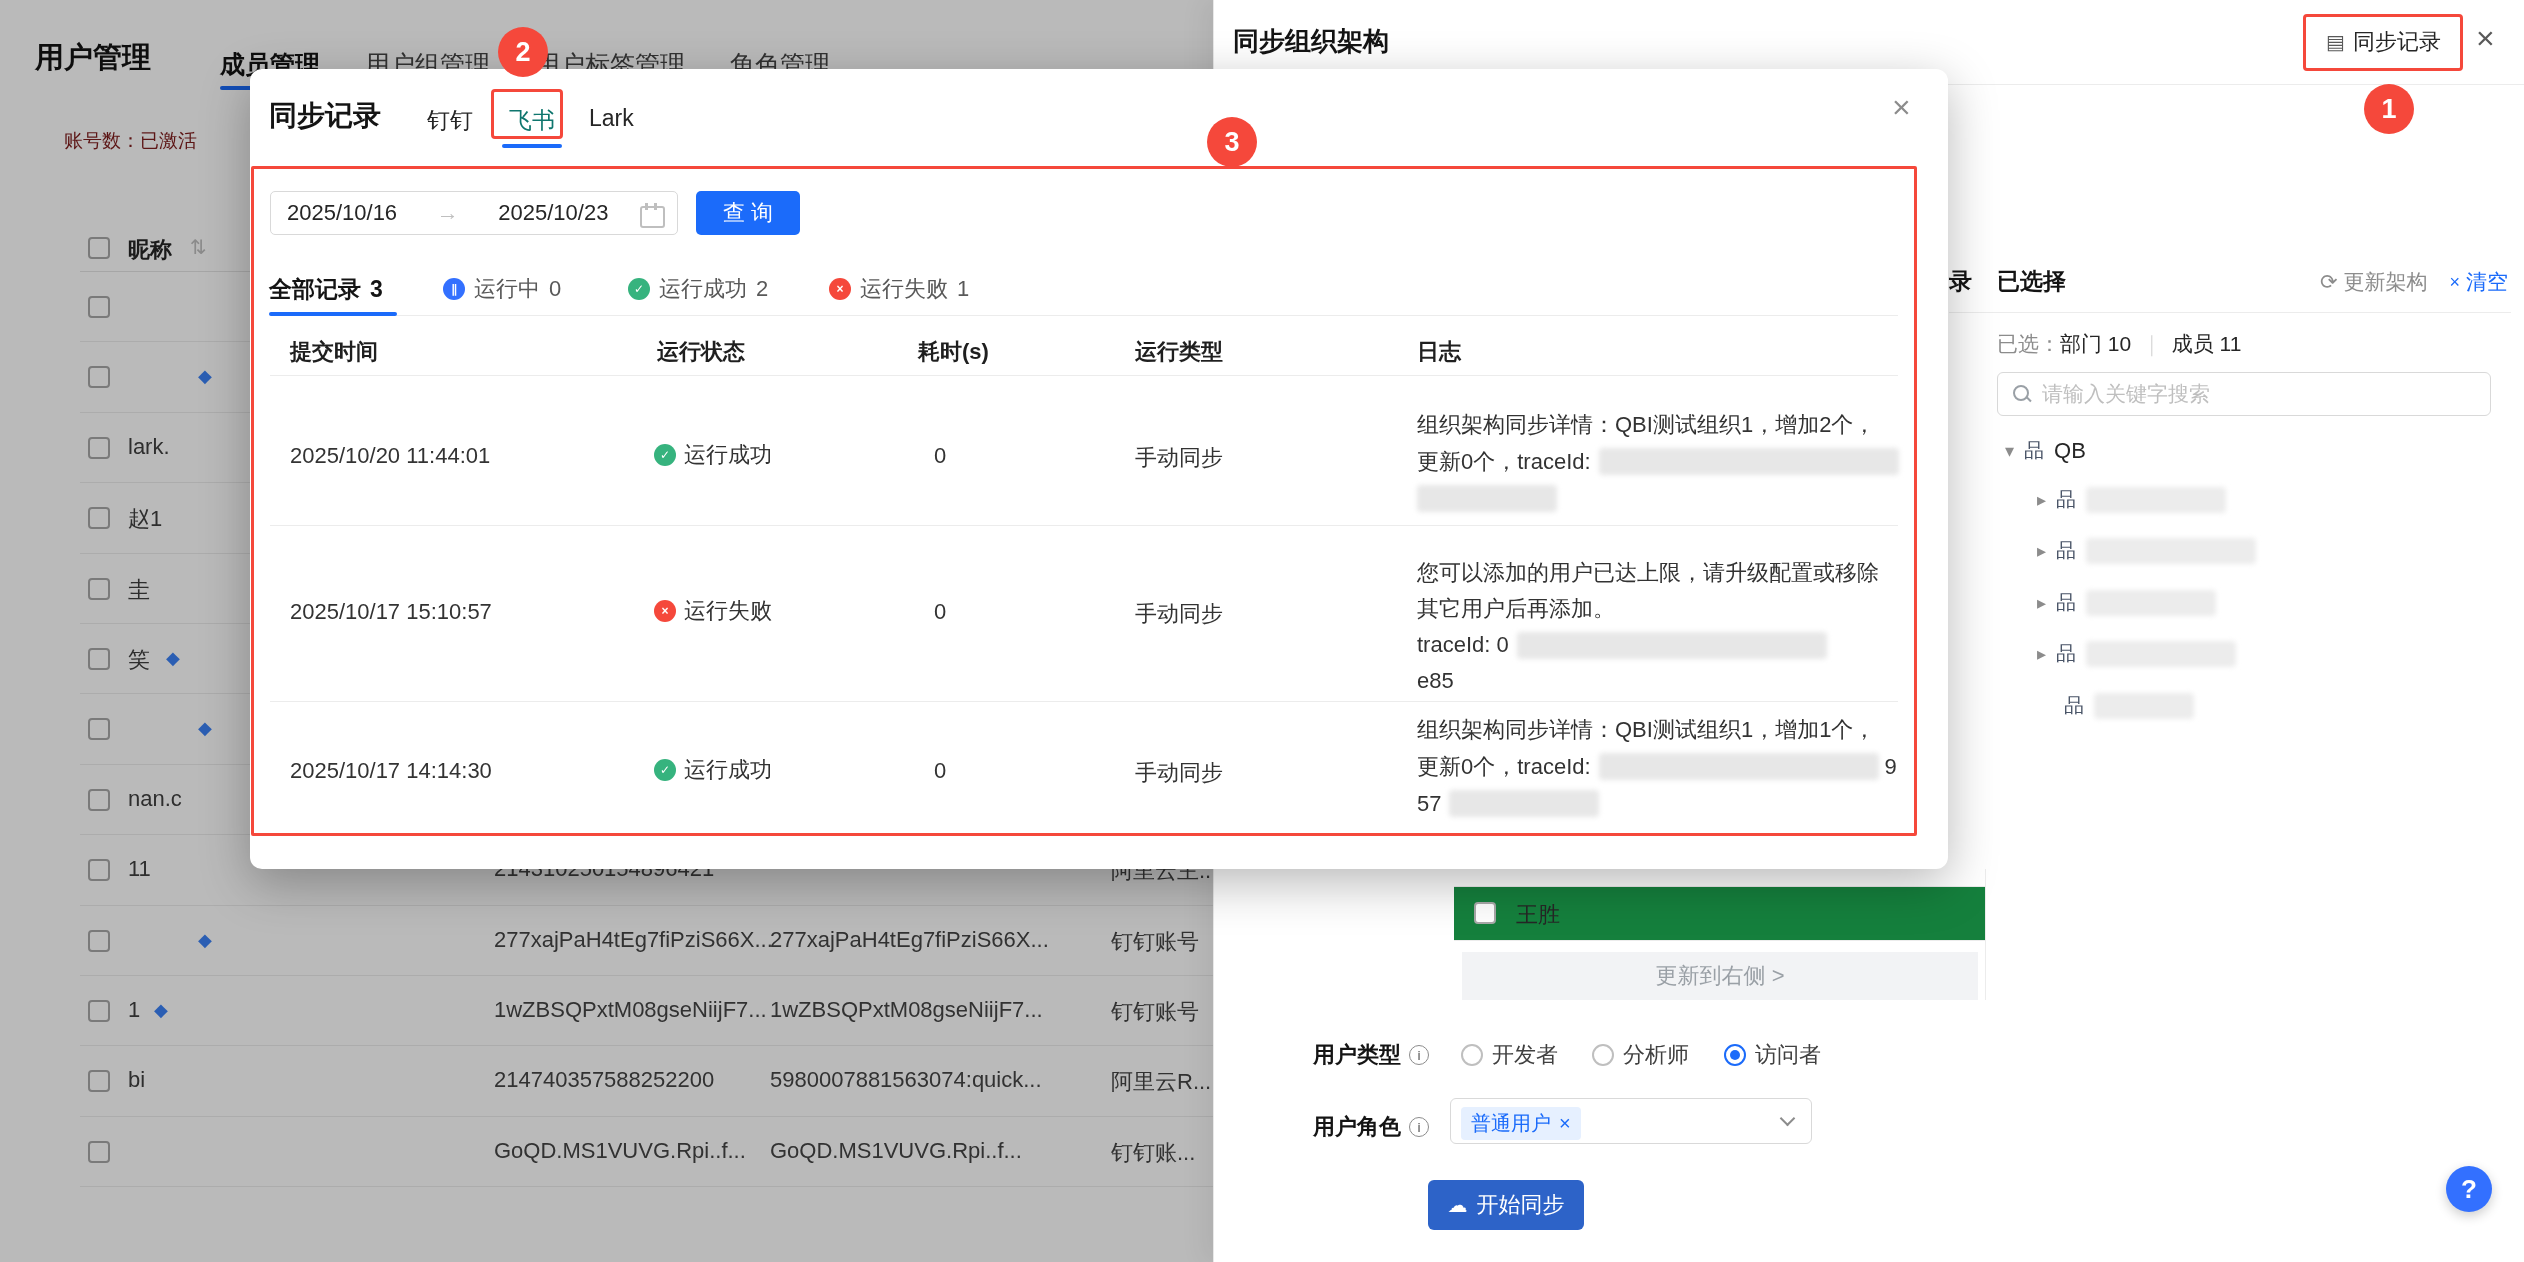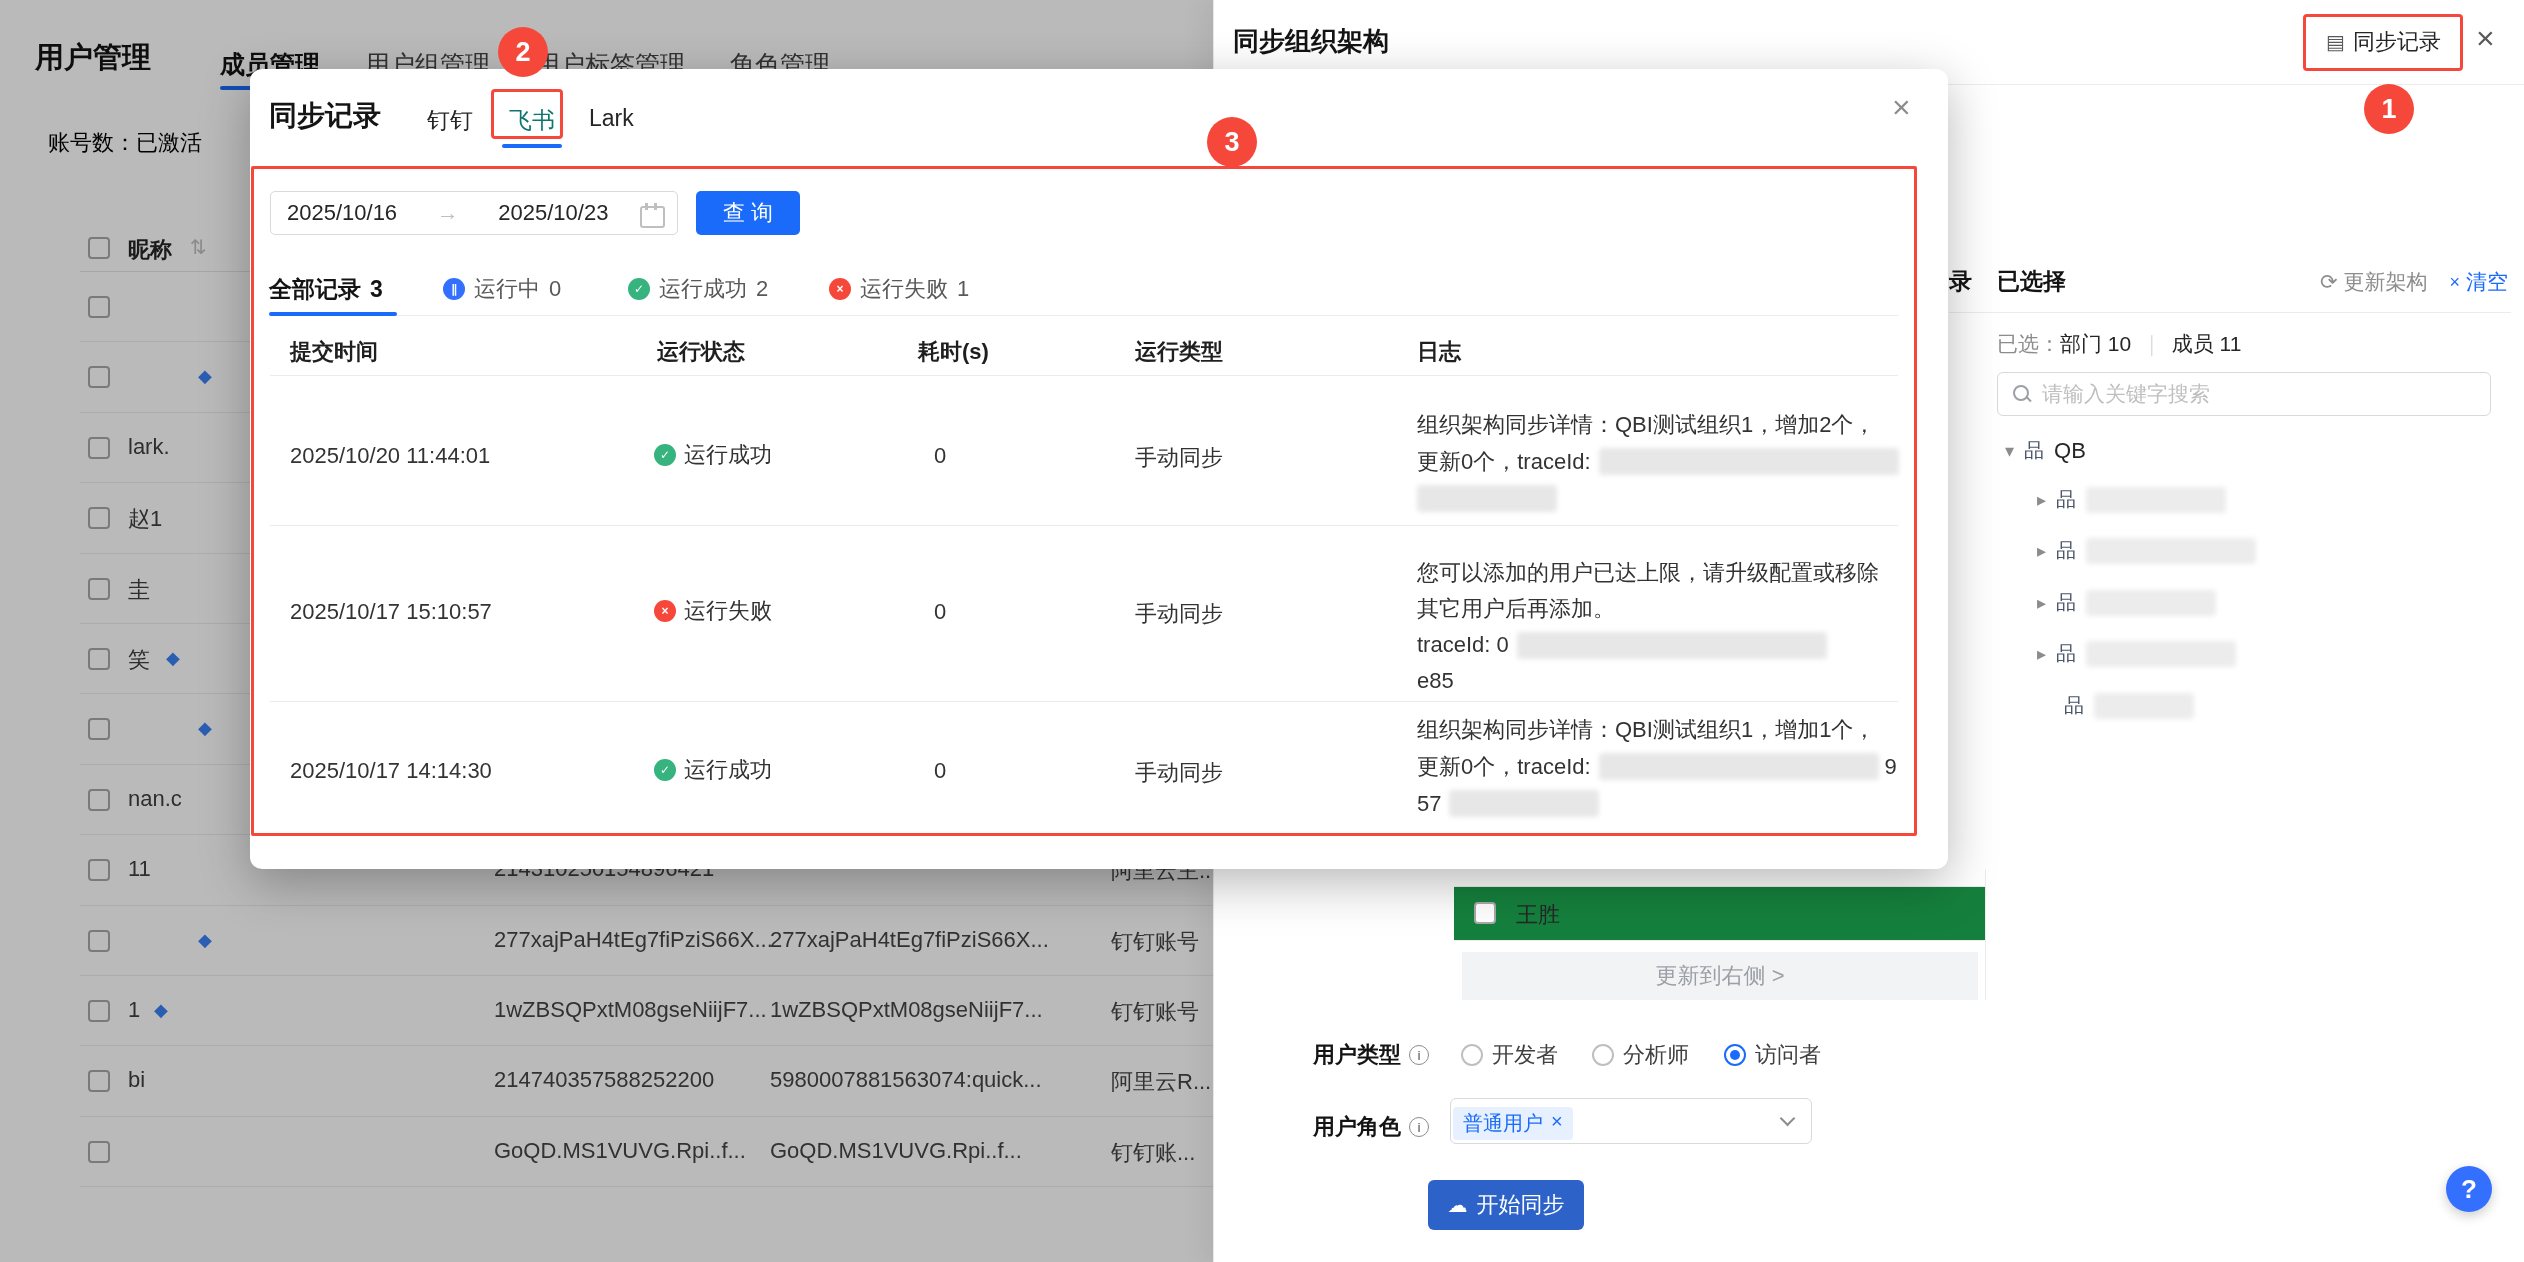--- a/index.html
+++ b/index.html
@@ -5,21 +5,21 @@
   * { margin:0; padding:0; box-sizing:border-box; }
   body { width:2524px; height:1262px; font-family:"Liberation Sans","DejaVu Sans",sans-serif; color:#262626; background:#fff; }
   .stage { position:relative; width:2524px; height:1262px; overflow:hidden; background:#fff; }
   .abs { position:absolute; }
 
   
   .page-title { font-size:29px; font-weight:bold; color:#141414; }
   .ptab { font-size:25px; color:#454545; cursor:pointer; }
   .ptab.active { color:#141414; font-weight:bold; }
   .ptab-underline { background:#1b6bfa; height:4px; border-radius:2px; }
-  .acct { font-size:22px; color:#000000; }
+  .acct { font-size:19px; color:#7f1d1d;margin-left:16px; }
   .lhead { font-size:22px; font-weight:bold; color:#262626; }
   .lrows { display:flex; flex-direction:column; }
   .lrow { position:relative; height:70.4px; border-bottom:1px solid #ececec; }
   .ck { position:absolute; left:8px; top:24px; width:22px; height:22px; border:2px solid #a8a8a8; border-radius:4px; background:#fff; }
   .lname { position:absolute; left:48px; top:21px; font-size:22px; color:#404040; white-space:nowrap; }
   .ding { position:absolute; top:23px; font-size:18px; color:#3b82f6; }
   .c1 { position:absolute; left:414px; top:21px; font-size:22px; color:#454545; white-space:nowrap; }
   .c2 { position:absolute; left:690px; top:21px; font-size:22px; color:#454545; white-space:nowrap; }
   .c3 { position:absolute; left:1031px; top:21px; font-size:22px; color:#454545; white-space:nowrap; }
 
@@ -50,21 +50,21 @@
   .tblur { height:26px; background:#ececec; border-radius:4px; filter:blur(2.5px); }
   .memrow { border-top:1px solid #ececec; border-bottom:1px solid #ececec; background:#15803d; }
   .upd-btn { background:#f2f3f5; color:#9aa0a6; font-size:22px; display:flex; align-items:center; justify-content:center; cursor:pointer; }
   .flabel { display:flex; align-items:center; gap:8px; font-size:22px; font-weight:600; color:#141414; }
   .info { display:inline-flex; width:20px; height:20px; border:1px solid #8c8c8c; border-radius:50%; color:#8c8c8c; font-size:13px; align-items:center; justify-content:center; }
   .ropt { display:flex; align-items:center; gap:9px; font-size:22px; color:#404040; cursor:pointer; }
   .radio { width:22px; height:22px; border:2px solid #bfbfbf; border-radius:50%; background:#fff; position:relative; flex:0 0 auto; }
   .radio.sel { border-color:#1b6bfa; }
   .radio.sel::after { content:""; position:absolute; inset:4px; background:#1b6bfa; border-radius:50%; }
   .select { border:1px solid #d9d9d9; border-radius:6px; background:#fff; position:relative; }
-  .tag { position:absolute; left:2px; top:8px; background:#e6f0ff; color:#1b6bfa; font-size:20px; padding:3px 10px; border-radius:4px; display:flex; gap:8px; }
+  .tag { position:absolute; left:10px; top:8px; background:#e6f0ff; color:#1b6bfa; font-size:20px; padding:3px 10px; border-radius:4px; display:flex; gap:8px; align-items:center; }
   .chev { position:absolute; right:18px; top:14px; width:11px; height:11px; border-right:2px solid #8c8c8c; border-bottom:2px solid #8c8c8c; transform:rotate(45deg); }
   .start-btn { background:#2d63c8; color:#fff; border-radius:6px; display:flex; align-items:center; justify-content:center; gap:9px; font-size:22px; cursor:pointer; }
   .help { width:46px; height:46px; border-radius:50%; background:#3370ff; color:#fff; font-size:26px; font-weight:bold; display:flex; align-items:center; justify-content:center; box-shadow:0 4px 12px rgba(0,0,0,0.2); cursor:pointer; }
 
   
   .modal { position:absolute; left:250px; top:69px; width:1698px; height:800px; background:#fff; border-radius:12px; box-shadow:0 14px 50px rgba(0,0,0,0.28); z-index:5; }
   .m-title { font-size:28px; font-weight:bold; color:#141414; }
   .mtab { font-size:23px; color:#262626; cursor:pointer; }
   .mtab.active { color:#0f766e; }
   .mtab-underline { background:#1b6bfa; height:4px; border-radius:2px; }

